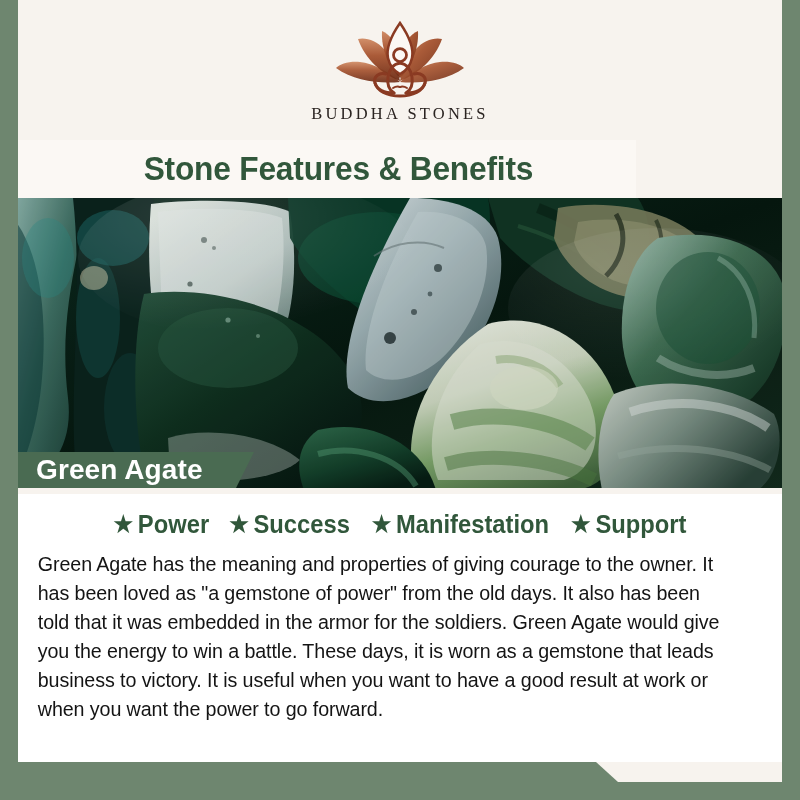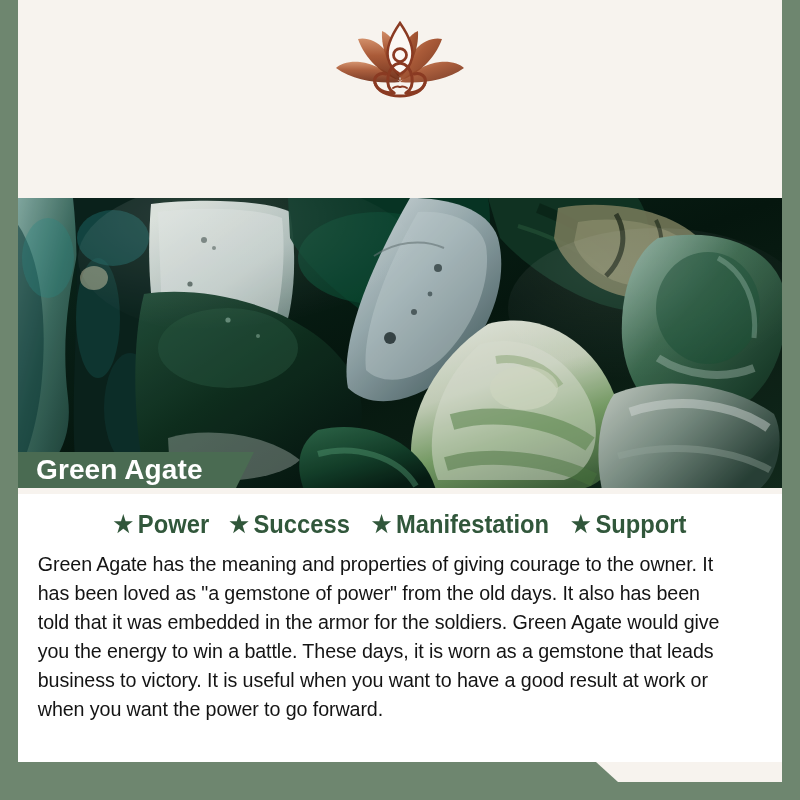--- a/index.html
+++ b/index.html
@@ -194,22 +194,26 @@
             <path d="M150 90 C 164 92, 172 104, 174 118 C 176 132, 172 144, 162 150" stroke="#8a3a22" stroke-width="6" fill="none"></path>
 
             <path d="M138 150 C 118 150, 104 142, 100 130 C 96 118, 108 108, 122 112" stroke="#8a3a22" stroke-width="6" fill="none"></path>
             <path d="M162 150 C 182 150, 196 142, 200 130 C 204 118, 192 108, 178 112" stroke="#8a3a22" stroke-width="6" fill="none"></path>
             <path d="M100 130 C 104 146, 124 156, 150 156 C 176 156, 196 146, 200 130" stroke="#8a3a22" stroke-width="6" fill="none"></path>
 
             <path d="M136 140 C 142 136, 150 136, 150 140 C 150 136, 158 136, 164 140" stroke="#8a3a22" stroke-width="4" fill="none"></path>
           </g>
         </svg>
       </span>
-    </div>
-
+      <div class="logo-word">BUDDHA STONES</div>
+    </div>
+
+    <div class="title-banner">
+      <div class="title">Stone Features &amp; Benefits</div>
+    </div>
 
     <div class="photo">
       <svg viewBox="0 0 764 290" xmlns="http://www.w3.org/2000/svg" preserveAspectRatio="none">
         <defs>
           <linearGradient id="dkbg" x1="0" y1="0" x2="1" y2="1">
             <stop offset="0%" stop-color="#0c2a1e"></stop>
             <stop offset="50%" stop-color="#06170f"></stop>
             <stop offset="100%" stop-color="#132a1c"></stop>
           </linearGradient>
           <linearGradient id="s1" x1="0" y1="0" x2="1" y2="1">

